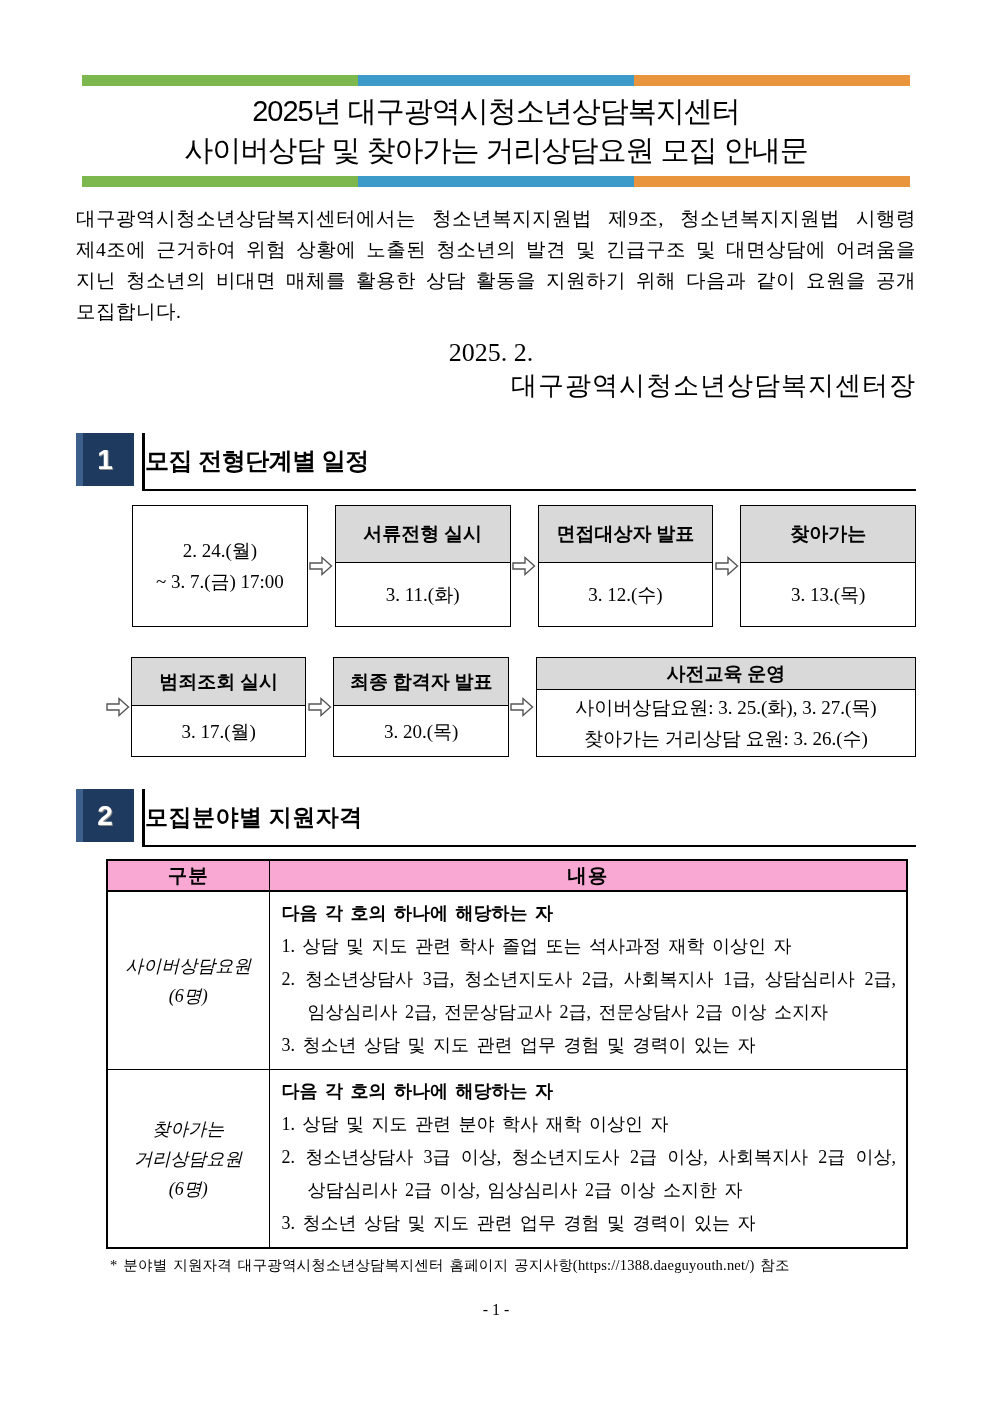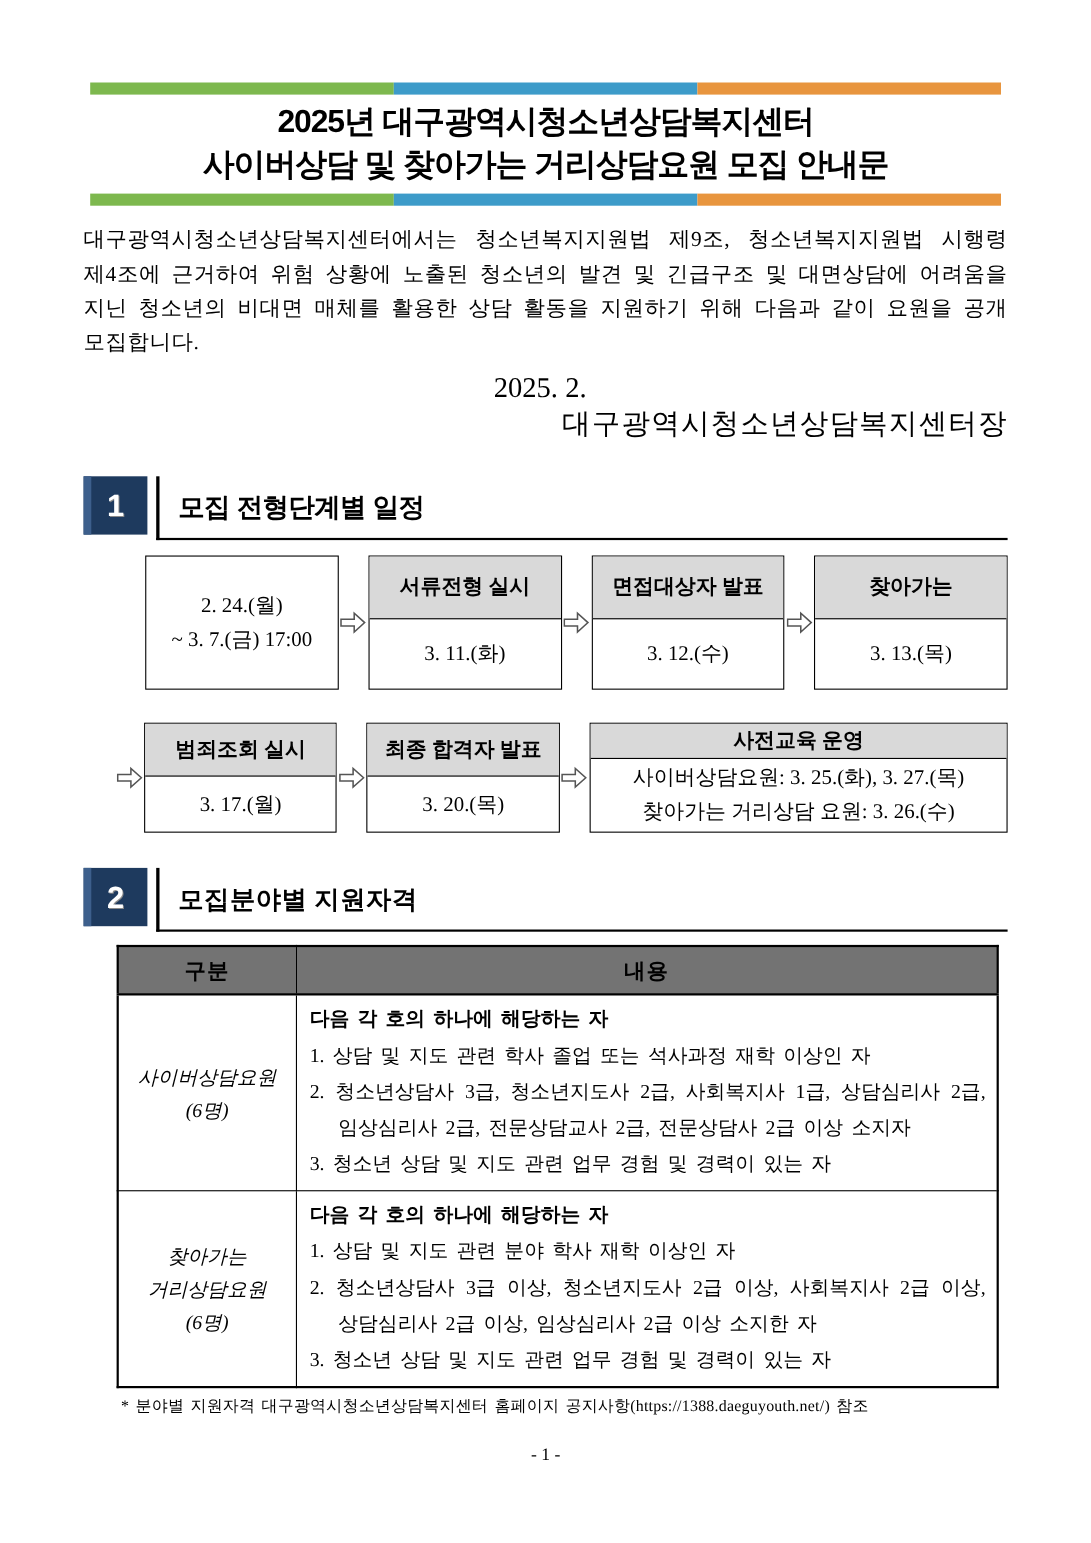--- a/index.html
+++ b/index.html
@@ -20,21 +20,21 @@
   .tricolor { display: flex; height: 11px; margin: 0 6px; }
   .tricolor .seg { flex: 1; }
   .seg-green  { background: #7DB84E; }
   .seg-blue   { background: #3D9BC9; }
   .seg-orange { background: #E8953E; }
 
   
   .doc-title {
     text-align: center;
     font-family: "Liberation Sans", sans-serif;
-    font-weight: 700;
+    font-weight: 400;
     font-size: 29px;
     line-height: 39px;
     letter-spacing: -1px;
     margin: 6px 0;
   }
 
   
   .intro {
     margin-top: 16px;
     font-size: 19.5px;
@@ -87,21 +87,20 @@
     text-shadow: 1px 1px 0 #8a8a8a;
   }
   .section-title-wrap {
     flex: 1;
     margin-left: 8px;
     height: 58px;
     border-left: 3px solid #000;
     border-bottom: 2.5px solid #000;
     display: flex;
     align-items: center;
-    padding-left: 17px;
   }
   .st1 {
     font-family: "Liberation Sans", sans-serif;
     font-weight: 800;
     font-size: 24px;
     letter-spacing: -0.5px;
   }
   .st2 {
     font-family: "Liberation Serif", serif;
     font-weight: 700;
@@ -162,24 +161,24 @@
     width: 802px;
     border-collapse: collapse;
     border: 2px solid #000;
     font-size: 18px;
   }
   .qual-table th, .qual-table td {
     border: 1.5px solid #000;
     vertical-align: middle;
   }
   .qual-table th {
-    background: #737373;
+    background: #f9a8d4;
     font-weight: bold;
     font-size: 19.5px;
-    height: 44px;
+    height: 31px;
     text-align: center;
     border-bottom: 2.5px solid #000;
     letter-spacing: 1px;
   }
   .col-cat { width: 162px; }
   .cat-cell {
     text-align: center;
     font-size: 18px;
     line-height: 30px;
     white-space: pre-line;

